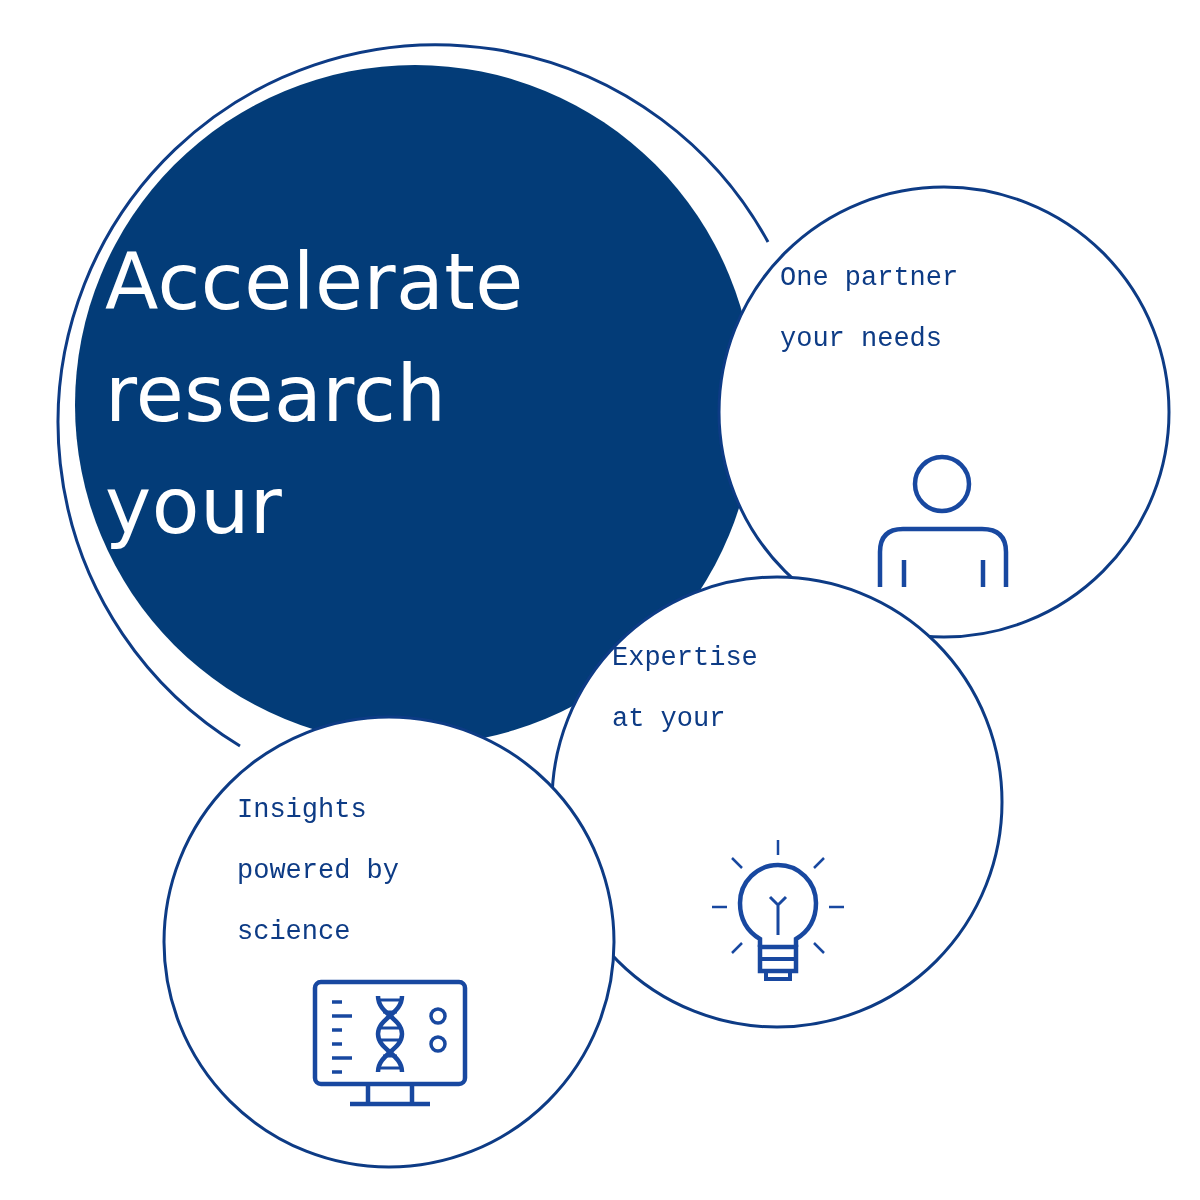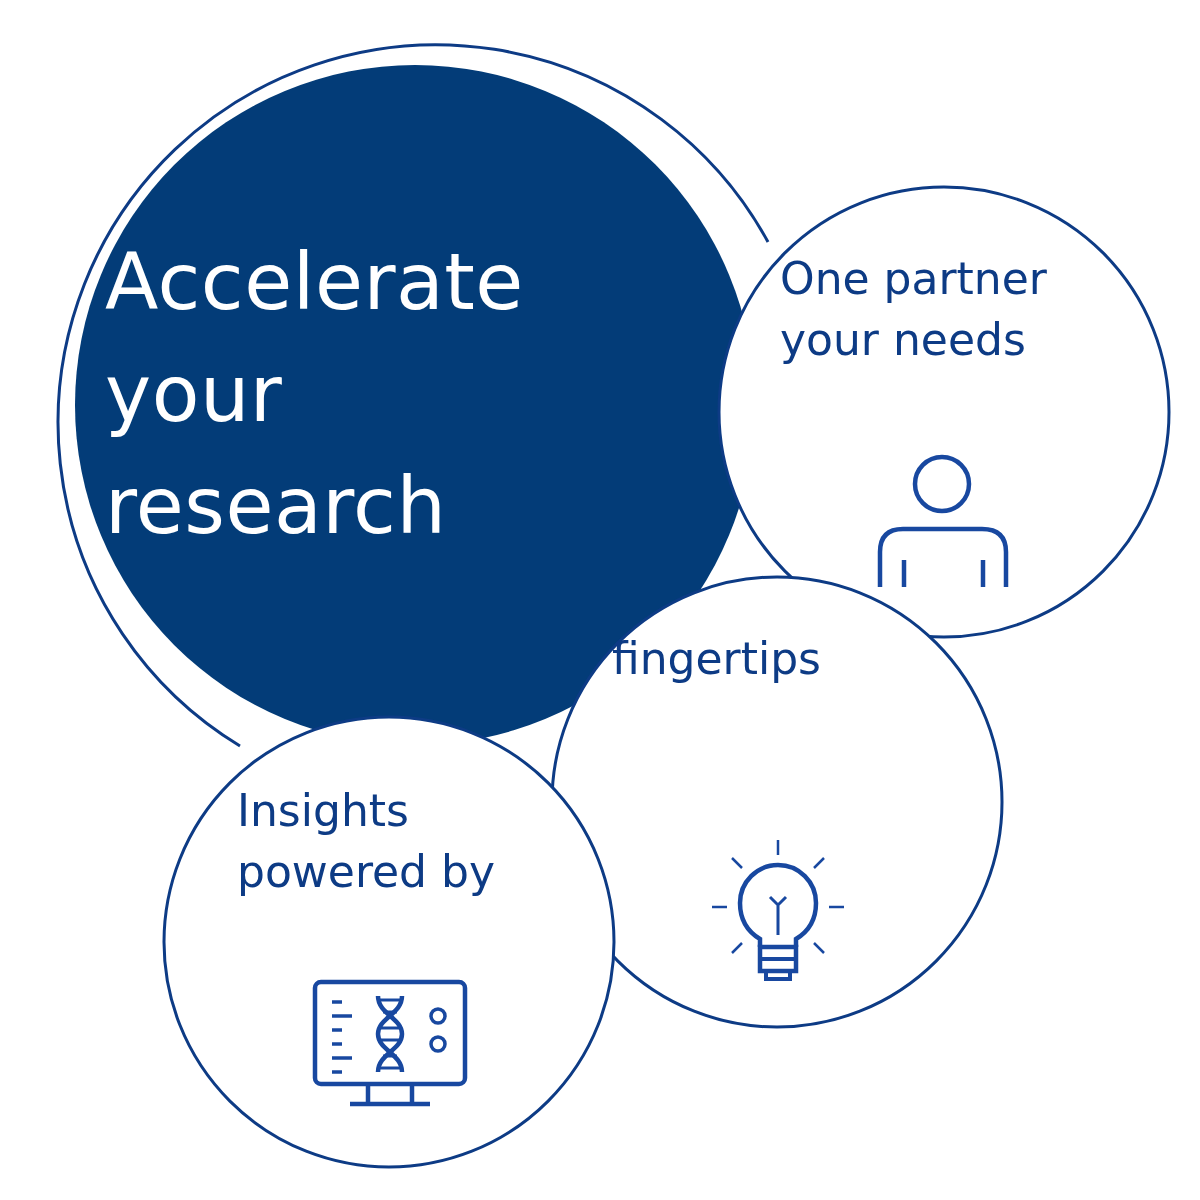--- a/index.html
+++ b/index.html
@@ -1,60 +1,61 @@
 <!DOCTYPE html>
 <html><head>
 <meta charset="utf-8">
 <style>
   html, body { margin: 0; padding: 0; background: #ffffff; }
   body { width: 1200px; height: 1200px; position: relative; overflow: hidden;
          font-family: "DejaVu Sans", "Liberation Sans", sans-serif; }
   svg.stage { position: absolute; left: 0; top: 0; }
   .label { position: absolute; color: #0d3b85; }
   .main-title { color: #ffffff; font-size: 78px; line-height: 112px; letter-spacing: 0.5px; }
-  .sub { font-size: 44px; line-height: 61px; }
+  .sub { font-size: 27px; line-height: 61px; font-family: Liberation Mono, monospace; }
   .icon { position: absolute; }
 </style>
 </head>
 <body>
 
 <svg class="stage" width="1200" height="1200" viewBox="0 0 1200 1200">
 
   <path d="M 768 242 A 378 378 0 1 0 240 746" fill="none" stroke="#0d3b85" stroke-width="3"></path>
 
   <circle cx="415" cy="405" r="340" fill="#033c78"></circle>
 
   <circle cx="944" cy="412" r="225" fill="#ffffff" stroke="#0d3b85" stroke-width="3"></circle>
 
   <circle cx="777" cy="802" r="225" fill="#ffffff" stroke="#0d3b85" stroke-width="3"></circle>
 
   <circle cx="389" cy="942" r="225" fill="#ffffff" stroke="#0d3b85" stroke-width="3"></circle>
 </svg>
 
 <div class="label main-title" style="left:105px; top:226px; width:600px;">
   <div>Accelerate</div>
+  <div>research</div>
   <div>your</div>
-  <div>research</div>
 </div>
 
 <div class="label sub" style="left:780px; top:248px; width:330px;">
   <div>One partner</div>
   <div>your needs</div>
 </div>
 <svg class="icon" style="left:870px; top:450px;" width="150" height="145" viewBox="0 0 150 145">
   <g fill="none" stroke="#1848a0" stroke-width="4.5" stroke-linecap="butt">
     <circle cx="72" cy="34" r="27"></circle>
     <path d="M 10 137 L 10 102 Q 10 79 33 79 L 112 79 Q 136 79 136 102 L 136 137"></path>
     <line x1="34" y1="110" x2="34" y2="137"></line>
     <line x1="113" y1="110" x2="113" y2="137"></line>
   </g>
 </svg>
 
 <div class="label sub" style="left:612px; top:628px; width:330px;">
-  <div>fingertips</div>
+  <div>Expertise</div>
+  <div>at your</div>
 </div>
 <svg class="icon" style="left:700px; top:835px;" width="160" height="155" viewBox="0 0 160 155">
   <g fill="none" stroke="#1848a0" stroke-linecap="butt">
 
     <g stroke-width="2.5">
       <line x1="78" y1="5" x2="78" y2="20"></line>
       <line x1="32" y1="23" x2="42" y2="33"></line>
       <line x1="124" y1="23" x2="114" y2="33"></line>
       <line x1="12" y1="72" x2="27" y2="72"></line>
       <line x1="129" y1="72" x2="144" y2="72"></line>
@@ -68,20 +69,21 @@
 
     <rect x="60" y="112" width="36" height="24" stroke-width="4.5"></rect>
     <line x1="60" y1="124" x2="96" y2="124" stroke-width="4"></line>
     <rect x="66" y="136" width="24" height="8" stroke-width="4"></rect>
   </g>
 </svg>
 
 <div class="label sub" style="left:237px; top:780px; width:330px;">
   <div>Insights</div>
   <div>powered by</div>
+  <div>science</div>
 </div>
 <svg class="icon" style="left:310px; top:978px;" width="165" height="135" viewBox="0 0 165 135">
   <g fill="none" stroke="#1848a0" stroke-linecap="butt">
 
     <rect x="5" y="4" width="150" height="102" rx="6" stroke-width="4.5"></rect>
 
     <line x1="58" y1="106" x2="58" y2="124" stroke-width="4.5"></line>
     <line x1="102" y1="106" x2="102" y2="124" stroke-width="4.5"></line>
     <line x1="40" y1="126" x2="120" y2="126" stroke-width="4.5"></line>
 

